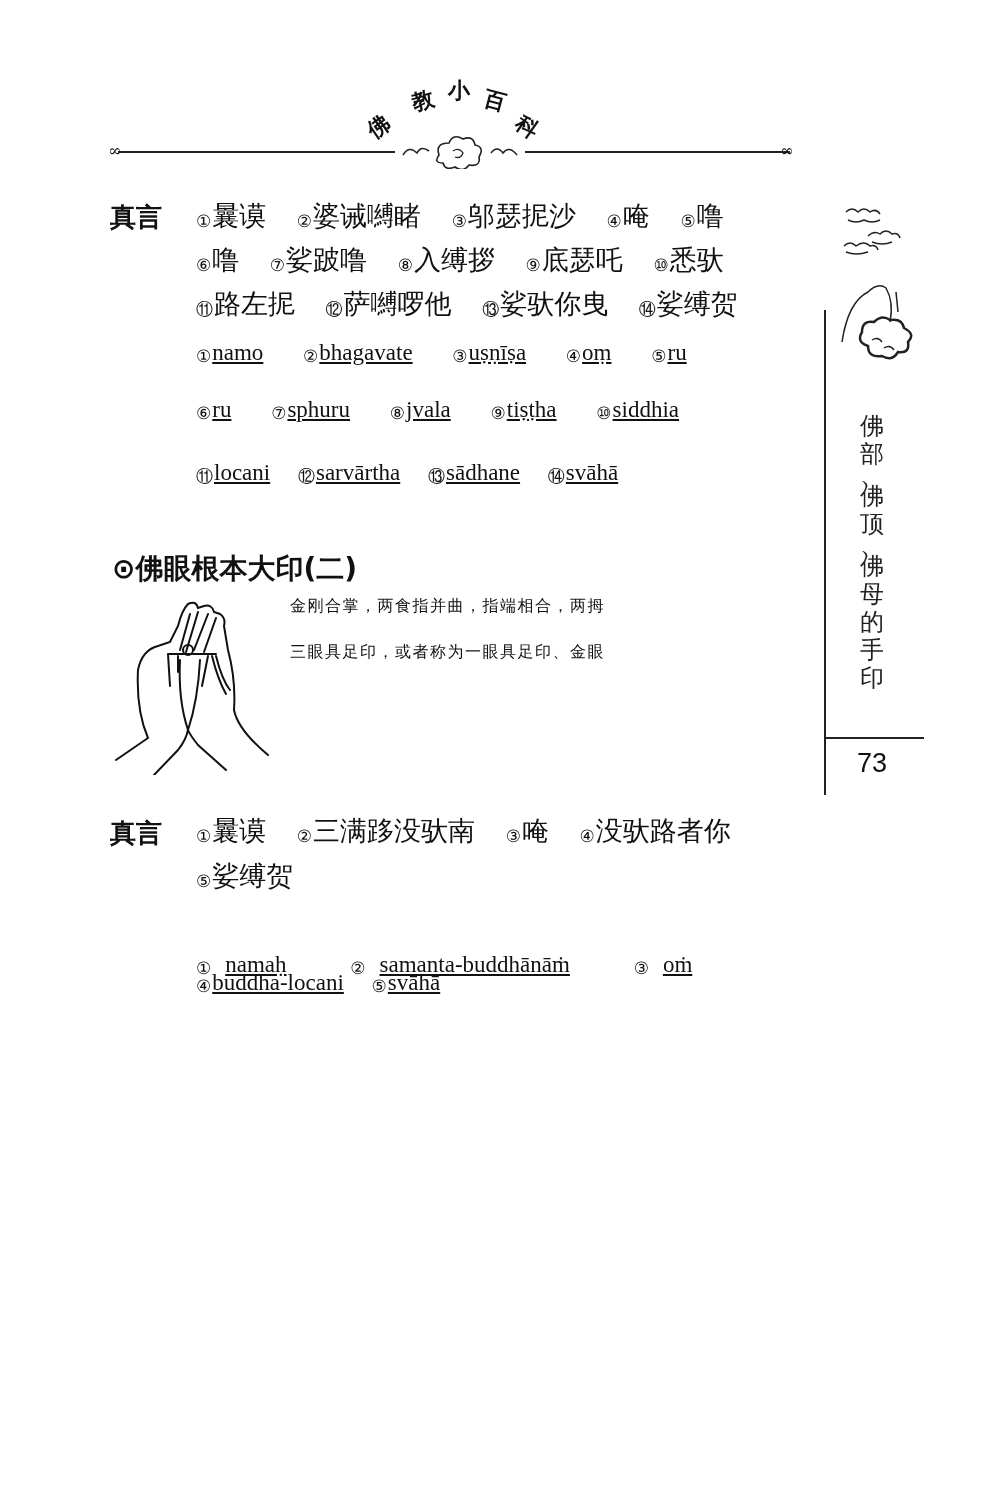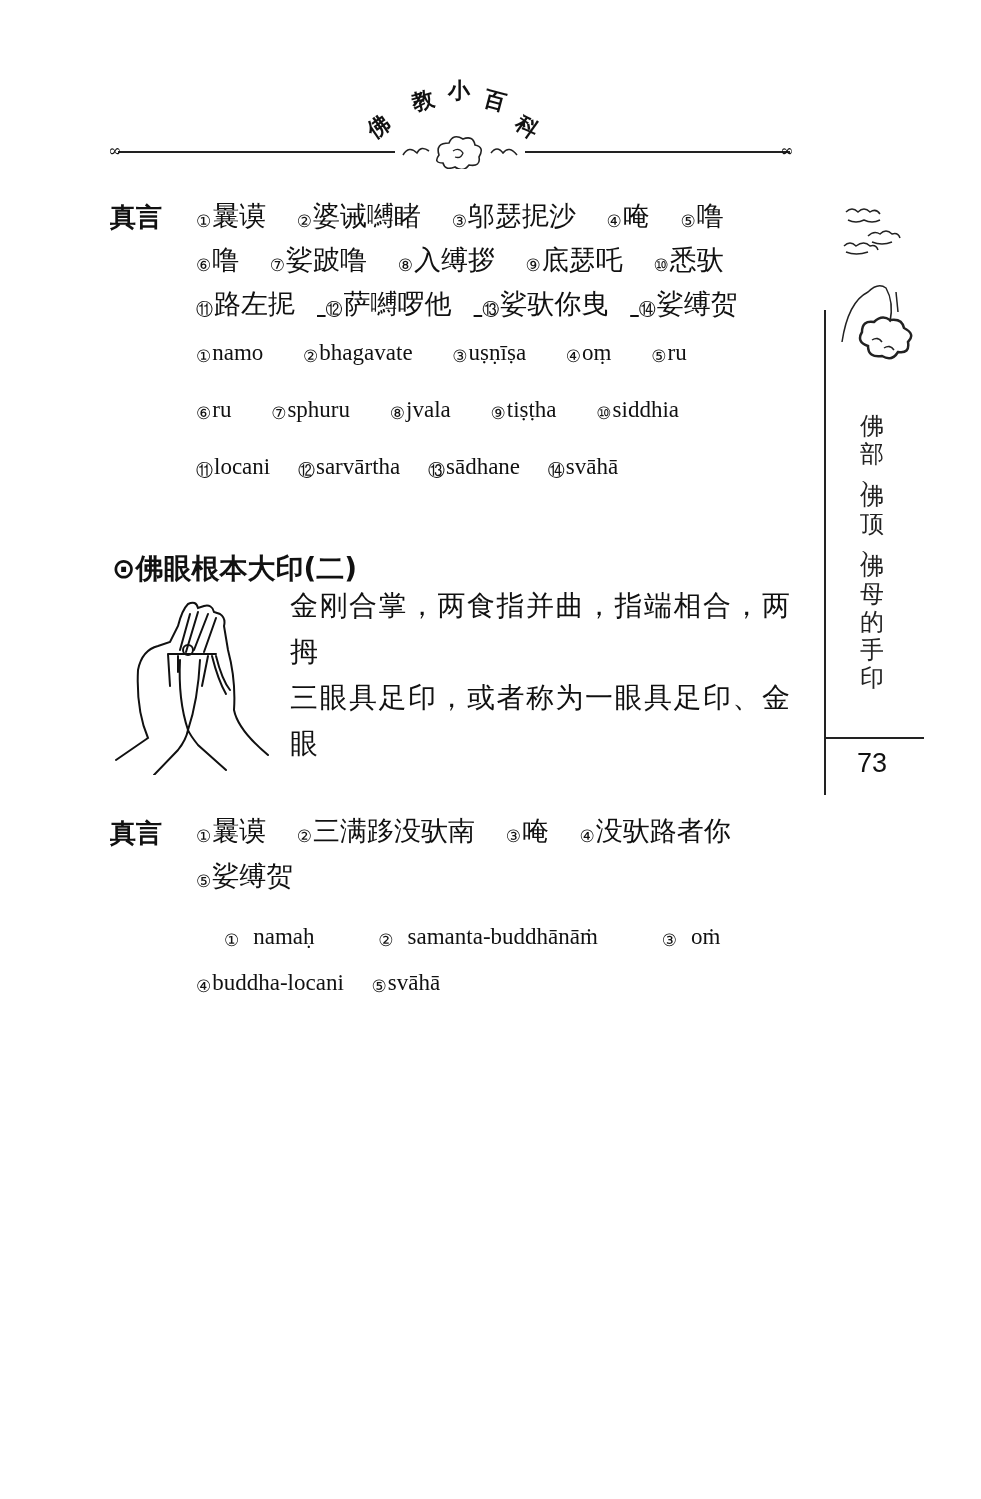--- a/index.html
+++ b/index.html
@@ -8,23 +8,23 @@
   
   .hdr-char { position:absolute; font-family:"DejaVu Sans", sans-serif; font-weight:bold; font-size:22px; color:#111; }
   .hdr-line { position:absolute; left:118px; top:151px; width:672px; height:2px; background:#222; }
   .hdr-end { position:absolute; top:143px; font-size:16px; line-height:16px; }
   
   .label { position:absolute; font-family:"DejaVu Sans", sans-serif; font-weight:bold; font-size:26px;text-align:right; }
   .row { position:absolute; left:196px; white-space:nowrap; font-family:"DejaVu Serif", serif; font-size:27px; }
   .row .it { display:inline-block; margin-right:22px; }
   .num { font-size:17px; vertical-align:-2px; display:inline-block; margin-right:1px; }
   .roman { position:absolute; left:196px; white-space:nowrap; font-family:"Liberation Serif", serif; font-size:23px; }
-  .roman .it { display:inline-block; margin-right:34px; }
+  .roman .it { display:inline-block; margin-right:34px;text-decoration:underline; }
   .heading { position:absolute; left:112px; top:518px; font-family:"DejaVu Sans", sans-serif; font-weight:bold; font-size:28px;margin-top:32px; }
-  .para { position:absolute; left:290px; top:583px; width:520px; font-family:"DejaVu Serif", serif; font-size:28px; line-height:46px; letter-spacing:1.5px; }
+  .para { position:absolute; left:290px; top:583px; width:520px; font-family:"DejaVu Serif", serif; font-size:16px; line-height:46px; letter-spacing:1.5px; }
   .side-rule { position:absolute; left:824px; top:310px; width:2px; height:485px; background:#222; }
   .side-text { position:absolute; left:857px; top:412px; width:30px; font-family:"DejaVu Sans", sans-serif; font-size:24px; line-height:28px; color:#222; text-align:center; }
   .side-hr { position:absolute; left:824px; top:737px; width:100px; height:2px; background:#222; }
   .page-num { position:absolute; left:857px; top:748px; font-family:"Liberation Sans", sans-serif; font-size:27px; }
 </style>
 </head>
 <body>
 
 <div>
   <span class="hdr-char" style="left:368px;top:112px;transform:rotate(-35deg);">佛</span>
@@ -53,21 +53,21 @@
     <span class="it"><span class="num">④</span><span>唵</span></span>
     <span class="it"><span class="num">⑤</span><span>噜</span></span>
   </div>
   <div class="row" style="top:242px;">
     <span class="it"><span class="num">⑥</span><span>噜</span></span>
     <span class="it"><span class="num">⑦</span><span>娑跛噜</span></span>
     <span class="it"><span class="num">⑧</span><span>入缚拶</span></span>
     <span class="it"><span class="num">⑨</span><span>底瑟吒</span></span>
     <span class="it"><span class="num">⑩</span><span>悉驮</span></span>
   </div>
-  <div class="row" style="top:286px;text-decoration:underline;">
+  <div class="row" style="top:286px;">
     <span class="it"><span class="num">⑪</span><span>路左抳</span></span>
     <span class="it"><span class="num">⑫</span><span>萨嚩啰他</span></span>
     <span class="it"><span class="num">⑬</span><span>娑驮你曳</span></span>
     <span class="it"><span class="num">⑭</span><span>娑缚贺</span></span>
   </div>
 
   <div class="roman" style="top:340px;">
     <span class="it"><span class="num">①</span><span>namo</span></span>
     <span class="it"><span class="num">②</span><span>bhagavate</span></span>
     <span class="it"><span class="num">③</span><span>uṣṇīṣa</span></span>
@@ -76,21 +76,21 @@
   </div>
   <div class="roman" style="top:397px;">
     <span class="it"><span class="num">⑥</span><span>ru</span></span>
     <span class="it"><span class="num">⑦</span><span>sphuru</span></span>
     <span class="it"><span class="num">⑧</span><span>jvala</span></span>
     <span class="it"><span class="num">⑨</span><span>tiṣṭha</span></span>
     <span class="it"><span class="num">⑩</span><span>siddhia</span></span>
   </div>
   <div class="roman" style="top:454px;">
     <span class="it" style="margin-right:22px;"><span class="num">⑪</span><span>locani</span></span>
-    <span class="it" style="margin-right:22px;"><span class="num">⑫</span><span>sarvārtha</span></span>
+    <span class="it" style="margin-right:22px;margin-top:6px;"><span class="num">⑫</span><span>sarvārtha</span></span>
     <span class="it" style="margin-right:22px;"><span class="num">⑬</span><span>sādhane</span></span>
     <span class="it"><span class="num">⑭</span><span>svāhā</span></span>
   </div>
 </div>
 
 <div>
   <div class="heading">
     <span>⊙</span><span>佛眼根本大印(二)</span>
   </div>
 
@@ -114,21 +114,21 @@
   <span class="label" style="left:110px;top:816px;">真言</span>
   <div class="row" style="top:813px;">
     <span class="it"><span class="num">①</span><span>曩谟</span></span>
     <span class="it"><span class="num">②</span><span>三满跢没驮南</span></span>
     <span class="it"><span class="num">③</span><span>唵</span></span>
     <span class="it"><span class="num">④</span><span>没驮路者你</span></span>
   </div>
   <div class="row" style="top:858px;">
     <span class="it"><span class="num">⑤</span><span>娑缚贺</span></span>
   </div>
-  <div class="roman" style="top:924px;margin-left:28px;">
+  <div class="roman" style="top:952px;">
     <span class="it" style="margin-right:58px;"><span class="num" style="margin-right:14px;">①</span><span>namaḥ</span></span>
     <span class="it" style="margin-right:58px;"><span class="num" style="margin-right:14px;">②</span><span>samanta-buddhānāṁ</span></span>
     <span class="it"><span class="num" style="margin-right:14px;">③</span><span>oṁ</span></span>
   </div>
   <div class="roman" style="top:970px;">
     <span class="it" style="margin-right:22px;"><span class="num">④</span><span>buddha-locani</span></span>
     <span class="it"><span class="num">⑤</span><span>svāhā</span></span>
   </div>
 </div>
 

